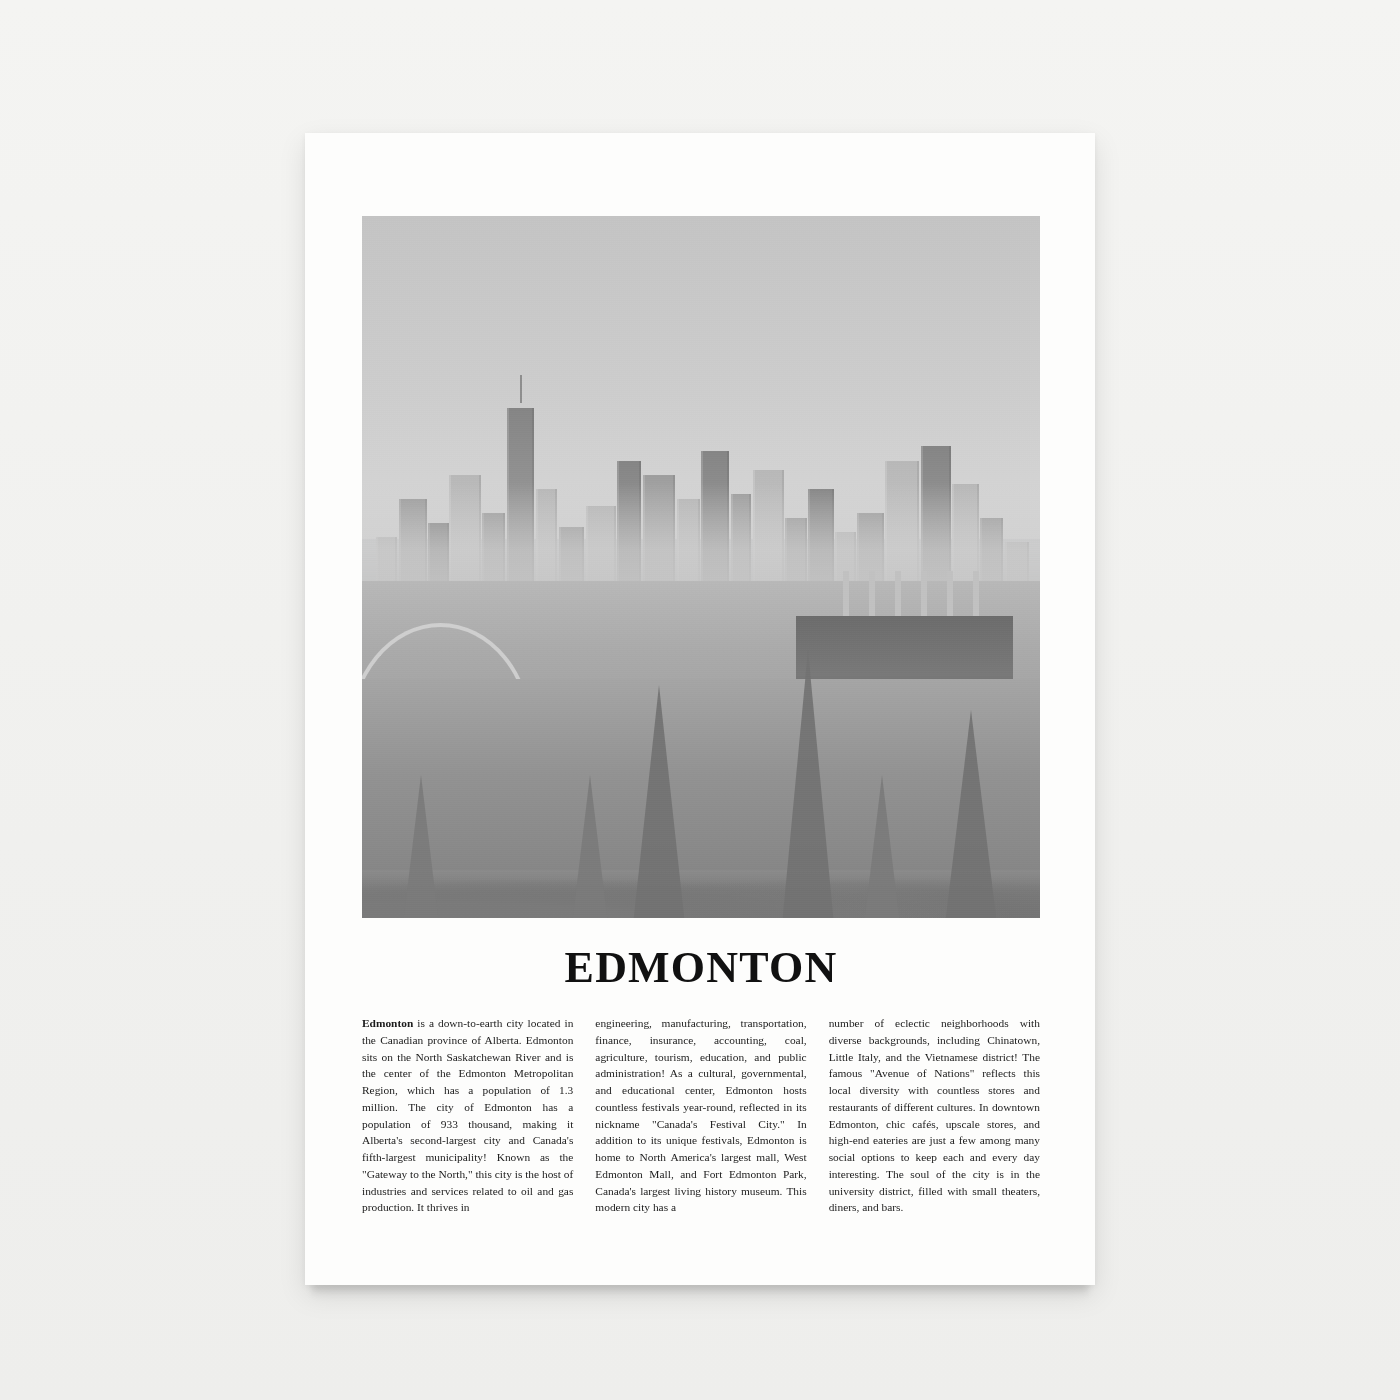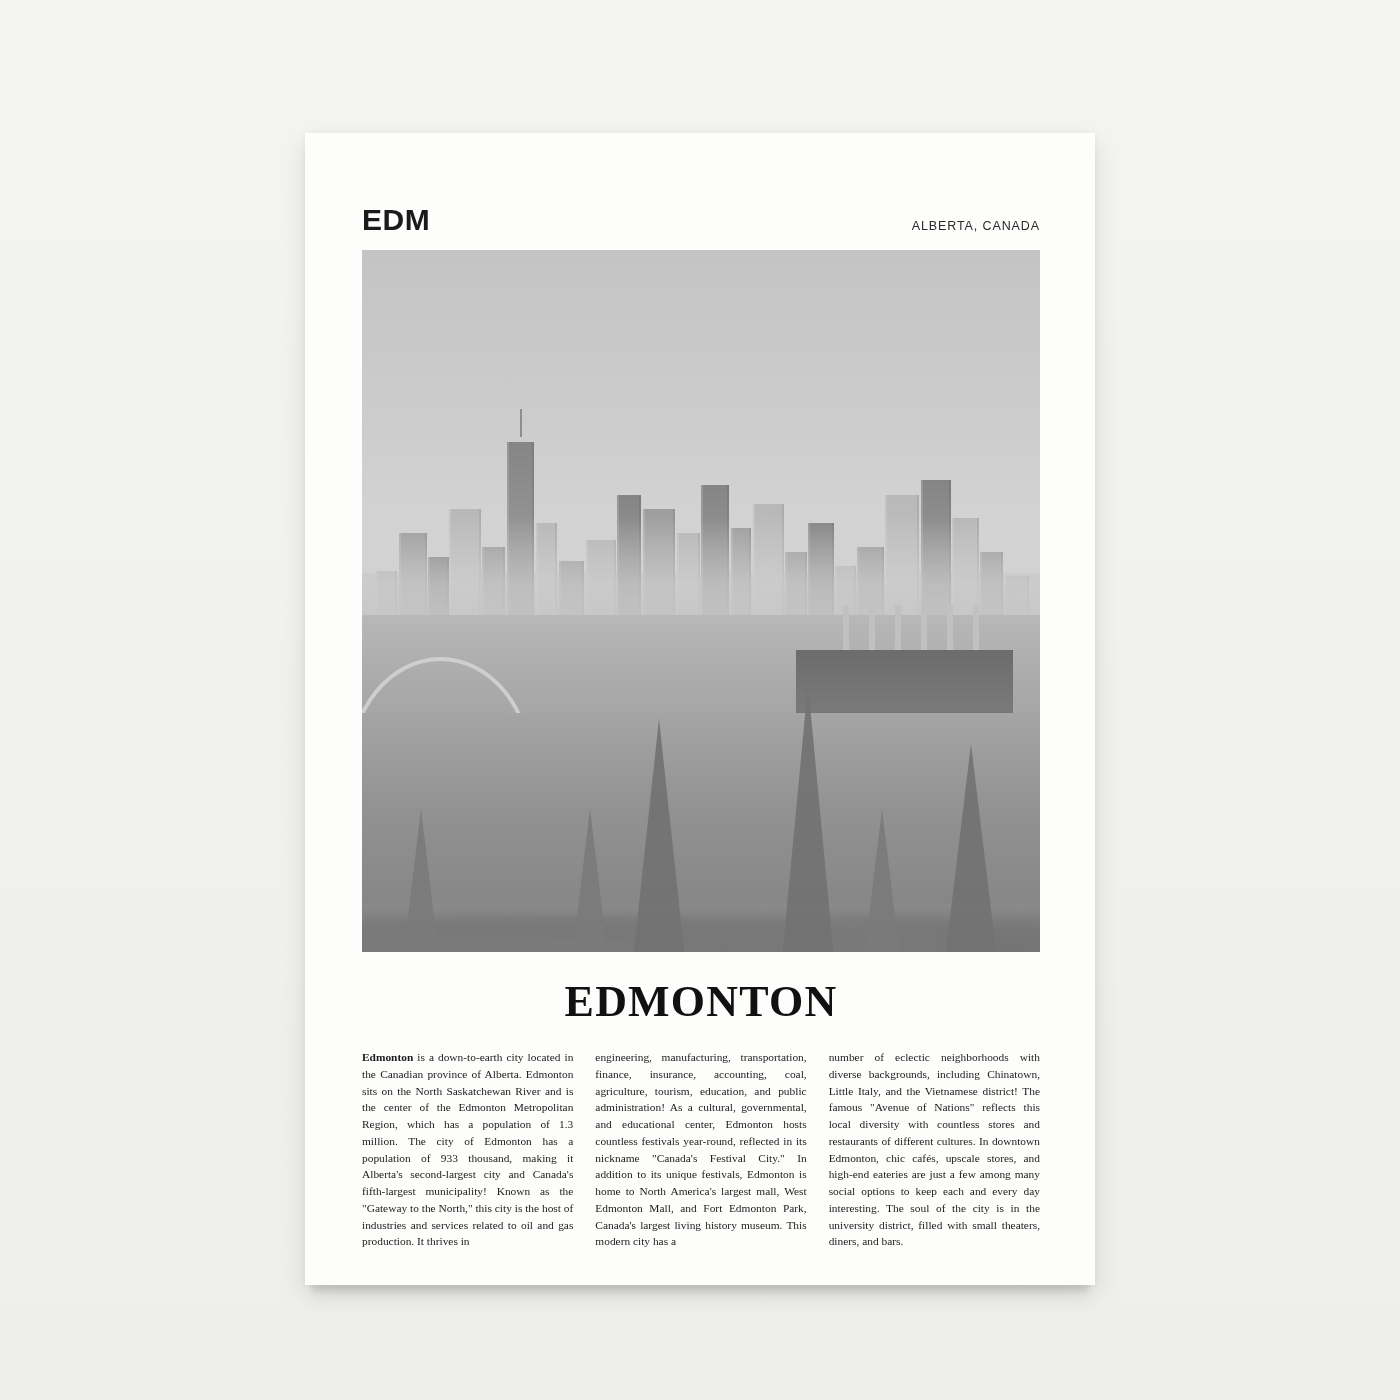--- a/index.html
+++ b/index.html
@@ -257,24 +257,20 @@
 </head>
 <body>
 
 <div id="stage">
 
   <div id="poster-shadow-bottom"></div>
 
   <div id="poster">
     <div class="inner">
 
-      <div class="header">
-        <div class="code">EDM</div>
-        <div class="region">ALBERTA, CANADA</div>
-      </div>
 
       <div class="photo-wrap">
         <div class="photo">
           <div class="sky"></div>
 
           <div class="skyline">
 
             <div class="bldg light" style="left:2%;  width:3.2%;  height:42%;"></div>
             <div class="bldg" style="left:5.4%;width:4.2%;  height:58%;"></div>
             <div class="bldg dark" style="left:9.8%;width:3.0%;  height:48%;"></div>

